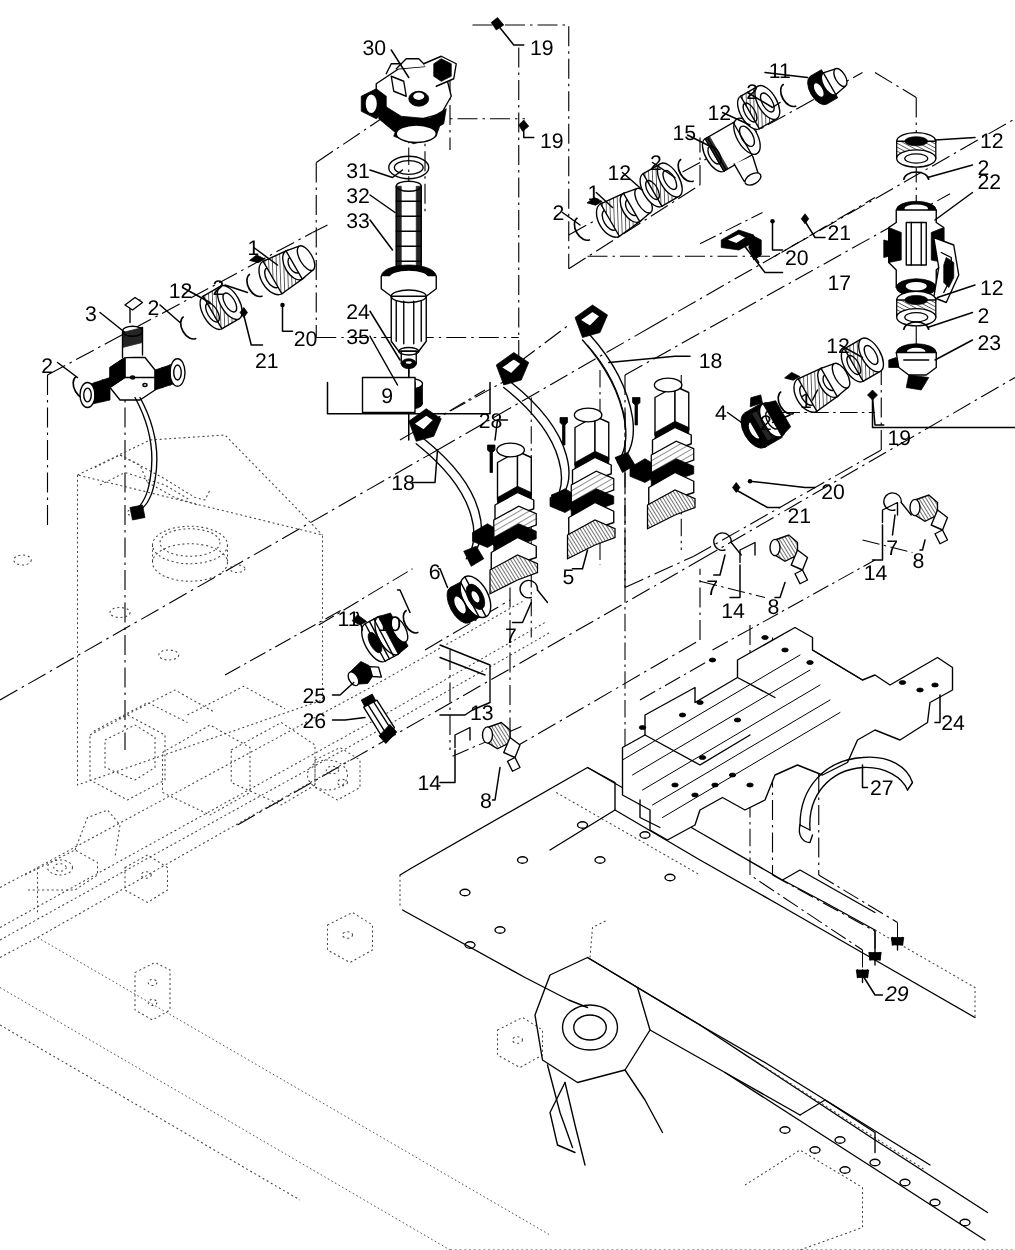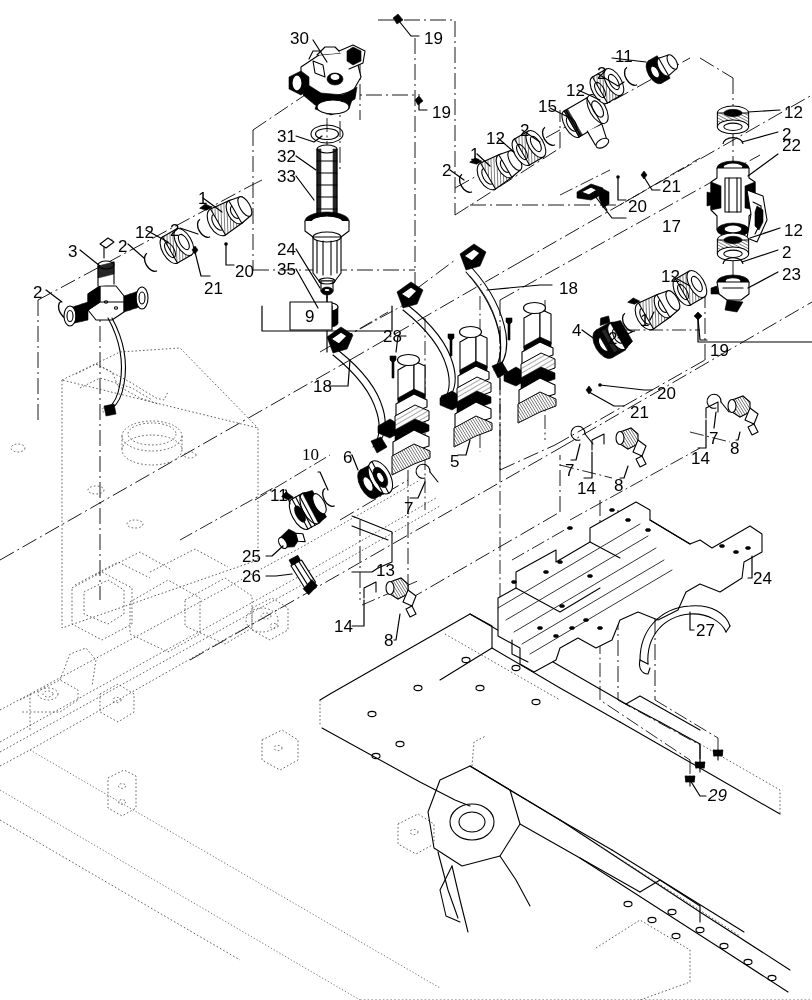--- a/index.html
+++ b/index.html
@@ -840,21 +840,21 @@
 <div class="cal" style="left:313px;top:378px;">18</div>
 <div class="cal" style="left:450px;top:453px;">5</div>
 <div class="cal" style="left:404px;top:500px;">7</div>
 <div class="cal" style="left:565px;top:462px;">7</div>
 <div class="cal" style="left:577px;top:480px;">14</div>
 <div class="cal" style="left:614px;top:477px;">8</div>
 <div class="cal" style="left:709px;top:430px;">7</div>
 <div class="cal" style="left:691px;top:450px;">14</div>
 <div class="cal" style="left:730px;top:440px;">8</div>
 <div class="cal" style="left:343px;top:449px;">6</div>
-<div class="cal" style="left:302px;top:446px;font-family:Liberation Serif, serif;">10</div>
+<div class="cal" style="left:302px;top:491px;">10</div>
 <div class="cal" style="left:270px;top:487px;">11</div>
 <div class="cal" style="left:242px;top:548px;">25</div>
 <div class="cal" style="left:242px;top:568px;">26</div>
 <div class="cal" style="left:332px;top:562px;margin-left:44px;">13</div>
 <div class="cal" style="left:334px;top:618px;">14</div>
 <div class="cal" style="left:384px;top:632px;">8</div>
 <div class="cal" style="left:753px;top:570px;">24</div>
 <div class="cal" style="left:696px;top:622px;">27</div>
 <div class="cal" style="left:708px;top:787px;font-style:italic;">29</div>
 

